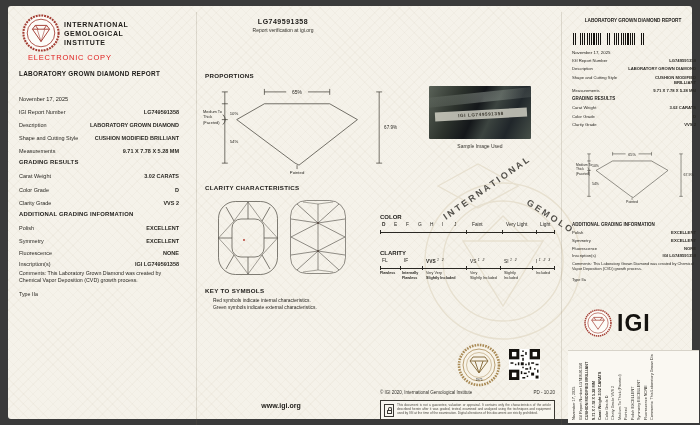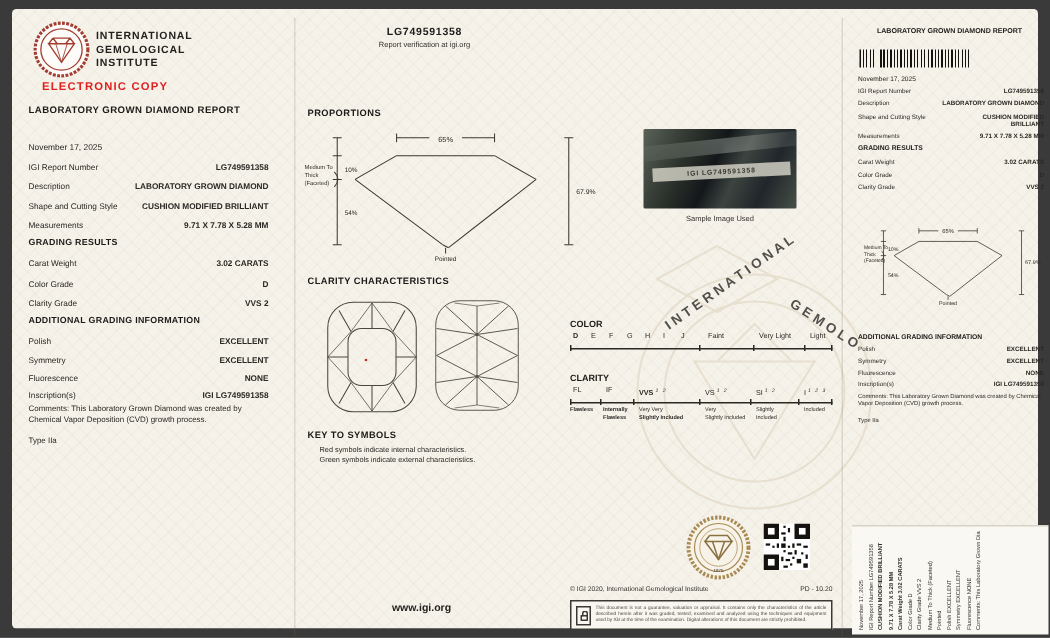--- a/index.html
+++ b/index.html
@@ -7,21 +7,21 @@
   #page{position:relative;width:700px;height:425px;background:#3a3a3a;font-family:"Liberation Sans",sans-serif;overflow:hidden;}
   #paper{position:absolute;left:8px;top:6px;width:684px;height:413px;background:#f5f2ea;border-radius:3px;
     background-image:
       repeating-linear-gradient(45deg, rgba(168,148,108,0.05) 0 1px, transparent 1px 7px),
       repeating-linear-gradient(-45deg, rgba(168,148,108,0.05) 0 1px, transparent 1px 7px);
   }
   .crease{position:absolute;top:6px;height:413px;width:1px;background:rgba(110,100,80,0.18);}
   .abs{position:absolute;}
   
   .brand-lines{position:absolute;left:56px;top:14px;font-size:7px;font-weight:bold;letter-spacing:.6px;line-height:9px;color:#23211d;}
-  .ecopy{position:absolute;left:20px;top:47px;font-size:7.5px;font-weight:bold;letter-spacing:.8px;color:#e0201f;}
+  .ecopy{position:absolute;left:20px;top:47px;font-size:7.5px;font-weight:normal;letter-spacing:.8px;color:#e0201f;}
   .ltitle{position:absolute;left:11px;top:64px;font-size:6.4px;font-weight:bold;letter-spacing:.3px;color:#1d1b18;}
   .ldate{position:absolute;left:11px;font-size:5.6px;color:#26241f;}
   .lrow{position:absolute;left:11px;width:160px;display:flex;justify-content:space-between;font-size:5.5px;color:#2a2823;}
   .lrow .lab{white-space:nowrap;}
   .lrow .val{font-weight:bold;text-align:right;white-space:nowrap;}
   .lheading{position:absolute;left:11px;font-size:5.9px;font-weight:bold;color:#1d1b18;letter-spacing:.2px;}
   .lcomments{position:absolute;left:11px;width:162px;font-size:5.3px;line-height:1.35;color:#2a2823;}
   
   .cnum{position:absolute;left:200px;top:12px;width:150px;text-align:center;}
   .cnum .n{font-size:7px;font-weight:bold;letter-spacing:.5px;color:#1d1b18;}
@@ -428,20 +428,31 @@
       <span class="lab">Fluorescence</span>
       <span class="val">NONE</span>
     </div>
     <div class="rrow" style="top:247px;">
       <span class="lab">Inscription(s)</span>
       <span class="val">IGI LG749591358</span>
     </div>
     <div class="rcomments" style="top:255px;">Comments: This Laboratory Grown Diamond was created by Chemical Vapor Deposition (CVD) growth process.</div>
     <div class="rcomments" style="top:271px;">Type IIa</div>
 
+    <div class="biglogo">
+      <svg width="28" height="28" viewBox="0 0 40 40">
+        <circle cx="20" cy="20" r="18.5" fill="#fdfcf8" stroke="#a33c31" stroke-width="2.2" stroke-dasharray="2 1"></circle>
+        <circle cx="20" cy="20" r="14.5" fill="none" stroke="#a33c31" stroke-width="0.9"></circle>
+        <g stroke="#a33c31" stroke-width="1" fill="none">
+          <path d="M11 16 L29 16 L20 29 Z"></path>
+          <path d="M14 12 L26 12 L29 16 M14 12 L11 16 M14 12 L17 16 M26 12 L23 16"></path>
+        </g>
+      </svg>
+      <span class="igitext">IGI</span>
+    </div>
 
     <div class="stub">
       <span>November 17, 2025</span>
       <span>IGI Report Number LG749591358</span>
       <span class="sb">CUSHION MODIFIED BRILLIANT</span>
       <span class="sb">9.71 X 7.78 X 5.28 MM</span>
       <span class="sb">Carat Weight 3.02 CARATS</span>
       <span>Color Grade D</span>
       <span>Clarity Grade VVS 2</span>
       <span>Medium To Thick (Faceted)</span>

